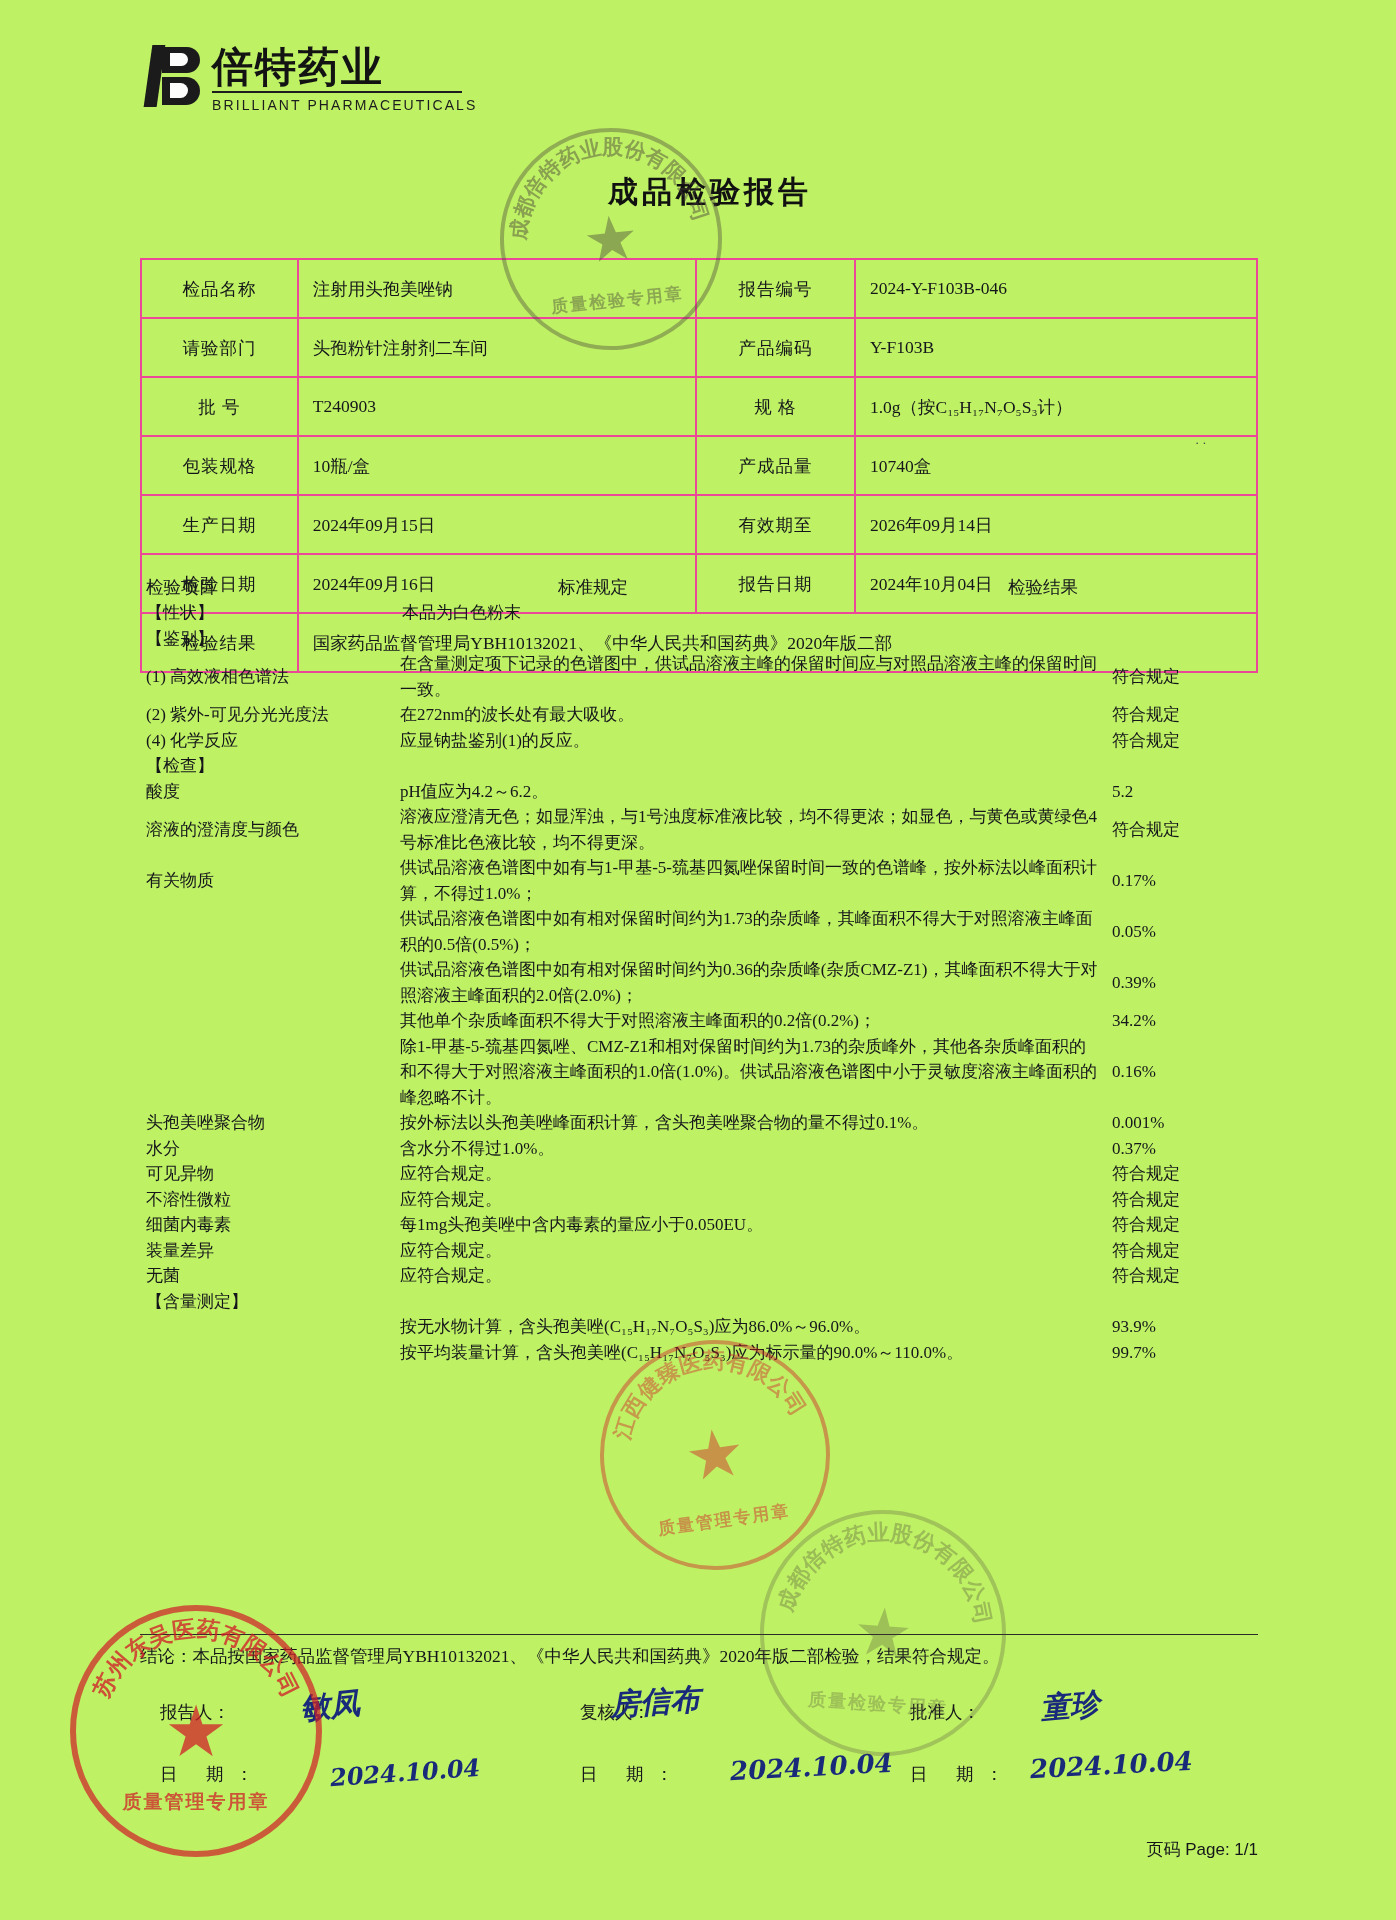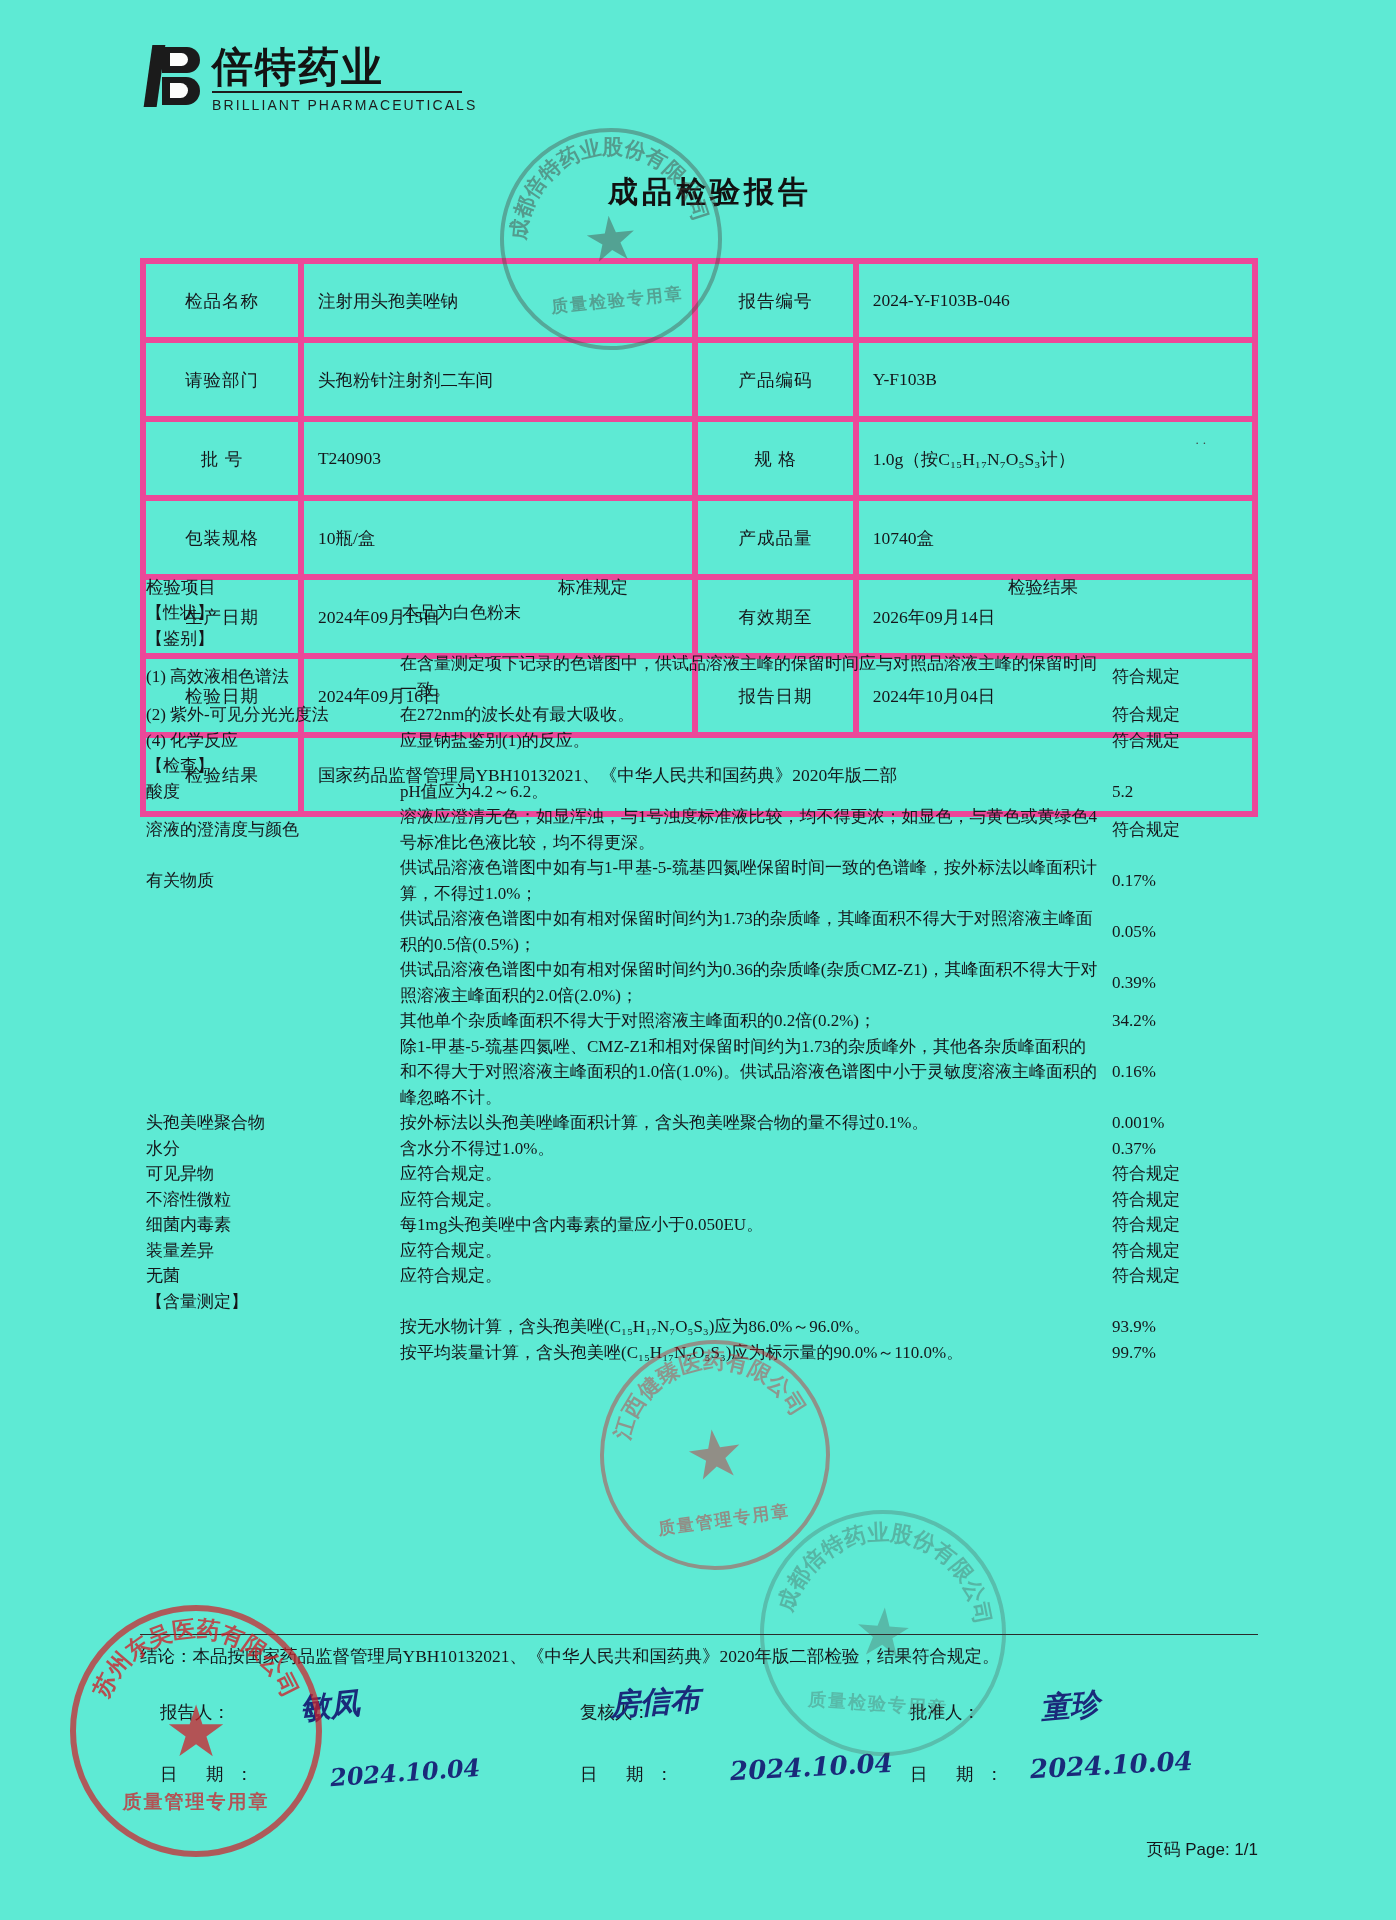--- a/index.html
+++ b/index.html
@@ -13,21 +13,21 @@
     position: relative;
     font-family: "Liberation Serif", "DejaVu Serif", serif;
     color: #15161a;
     overflow: hidden;
   }
   .page {
     position: absolute;
     left: 0; top: 0;
     width: 1396px;
     height: 1920px;
-    background: #5eead4;
+    background: #bef264;
   }
 
   
   .logo-area {
     position: absolute;
     left: 148px;
     top: 45px;
     display: flex;
     align-items: flex-start;
   }
@@ -110,23 +110,23 @@
   
   .hdr-table {
     position: absolute;
     left: 140px;
     top: 258px;
     width: 1118px;
     border-collapse: collapse;
     font-size: 17.5px;
   }
   .hdr-table td {
-    border: 6px solid #ec4899;
+    border: 2px solid #ec4899;
     height: 41px;
-    padding: 16px 8px;
+    padding: 8px 8px;
     vertical-align: middle;
     white-space: nowrap;
   }
   .lbl {
     width: 152px;
     text-align: center;
     letter-spacing: 1px;
   }
   .val {
     width: 407px;

